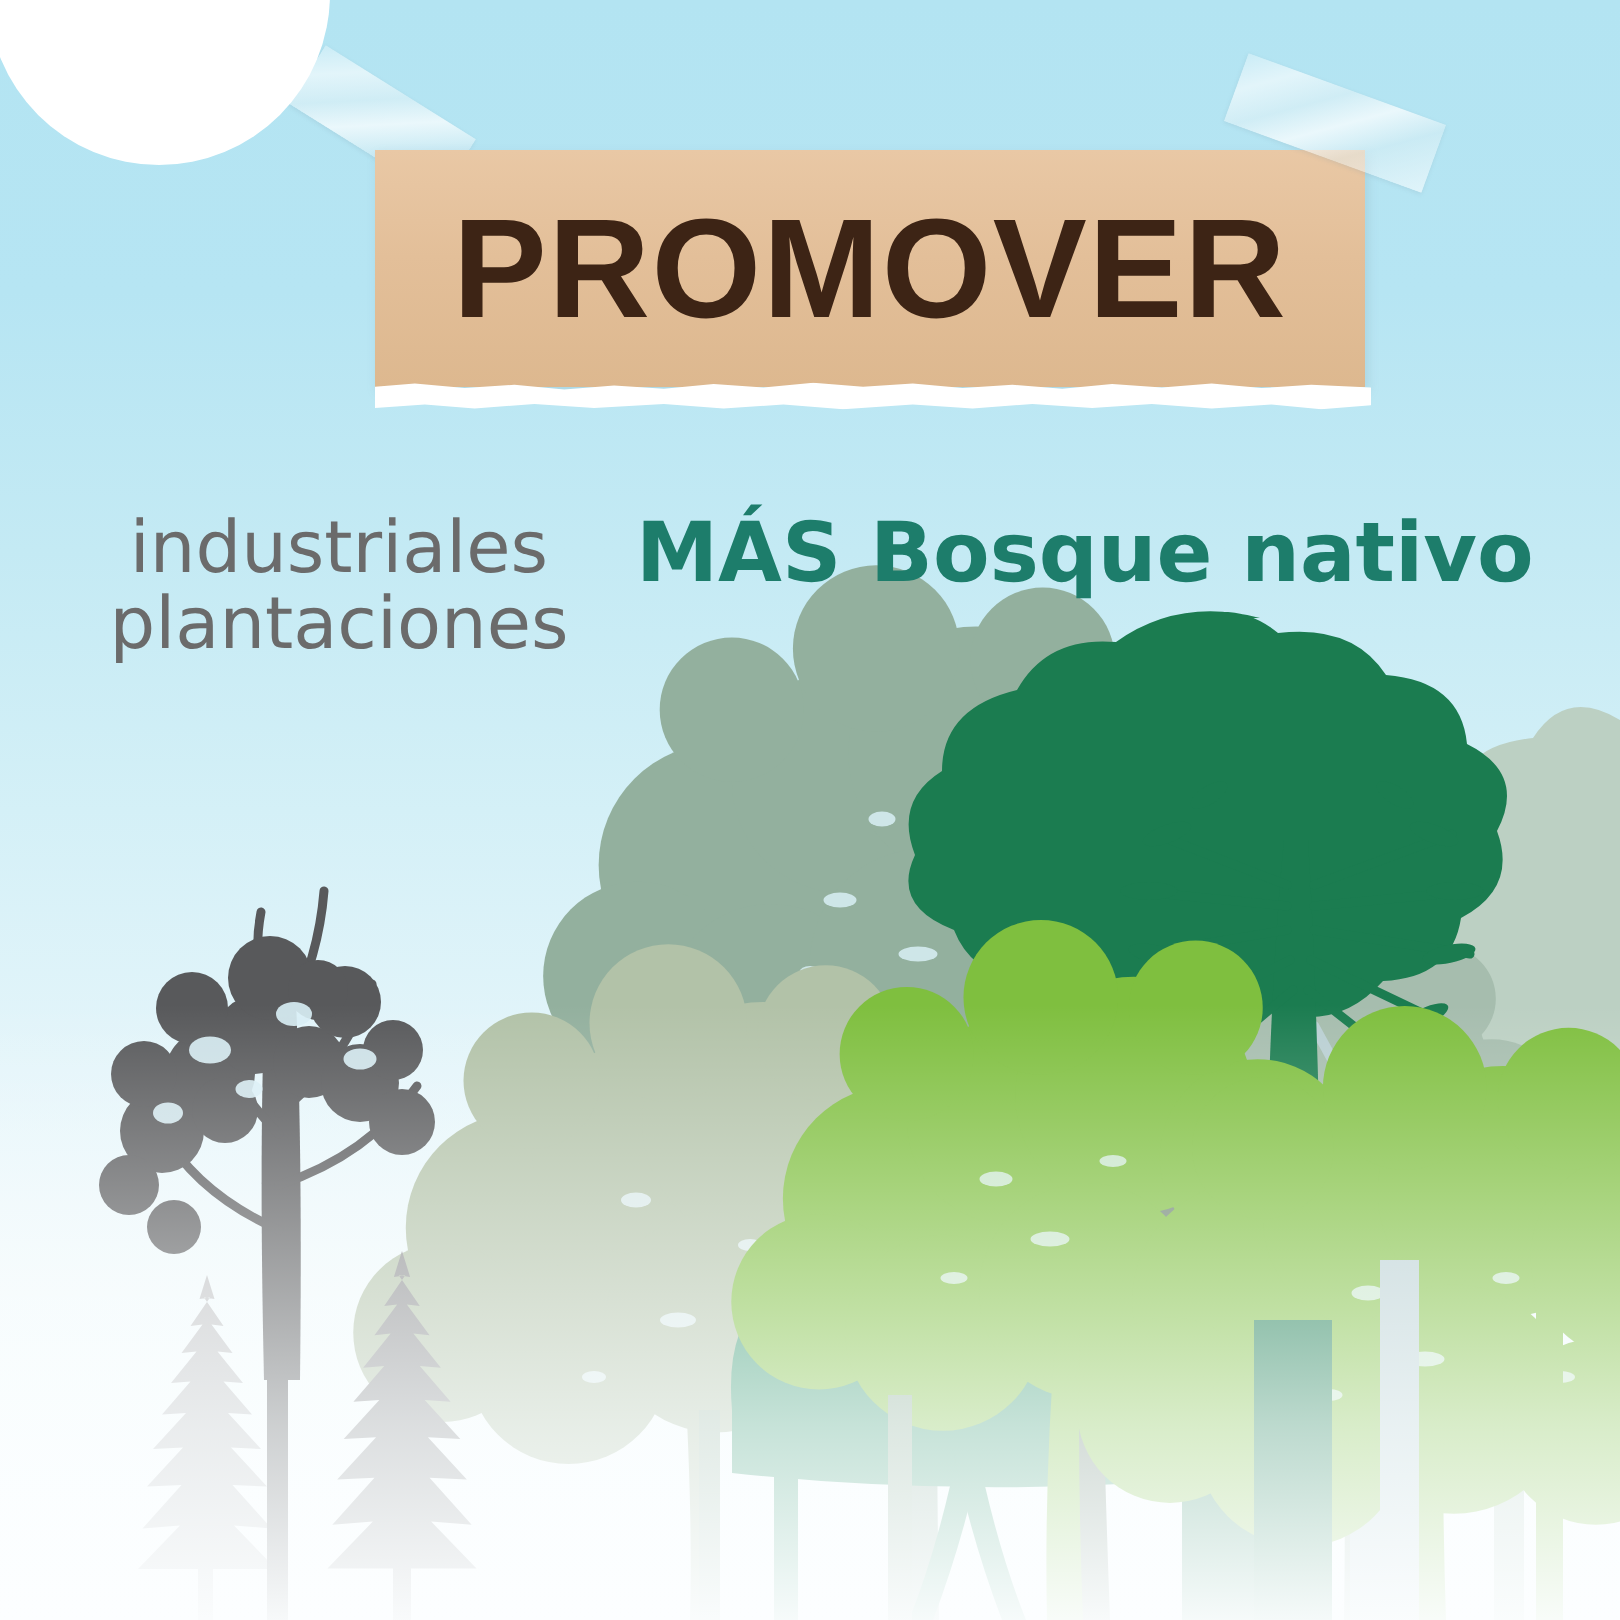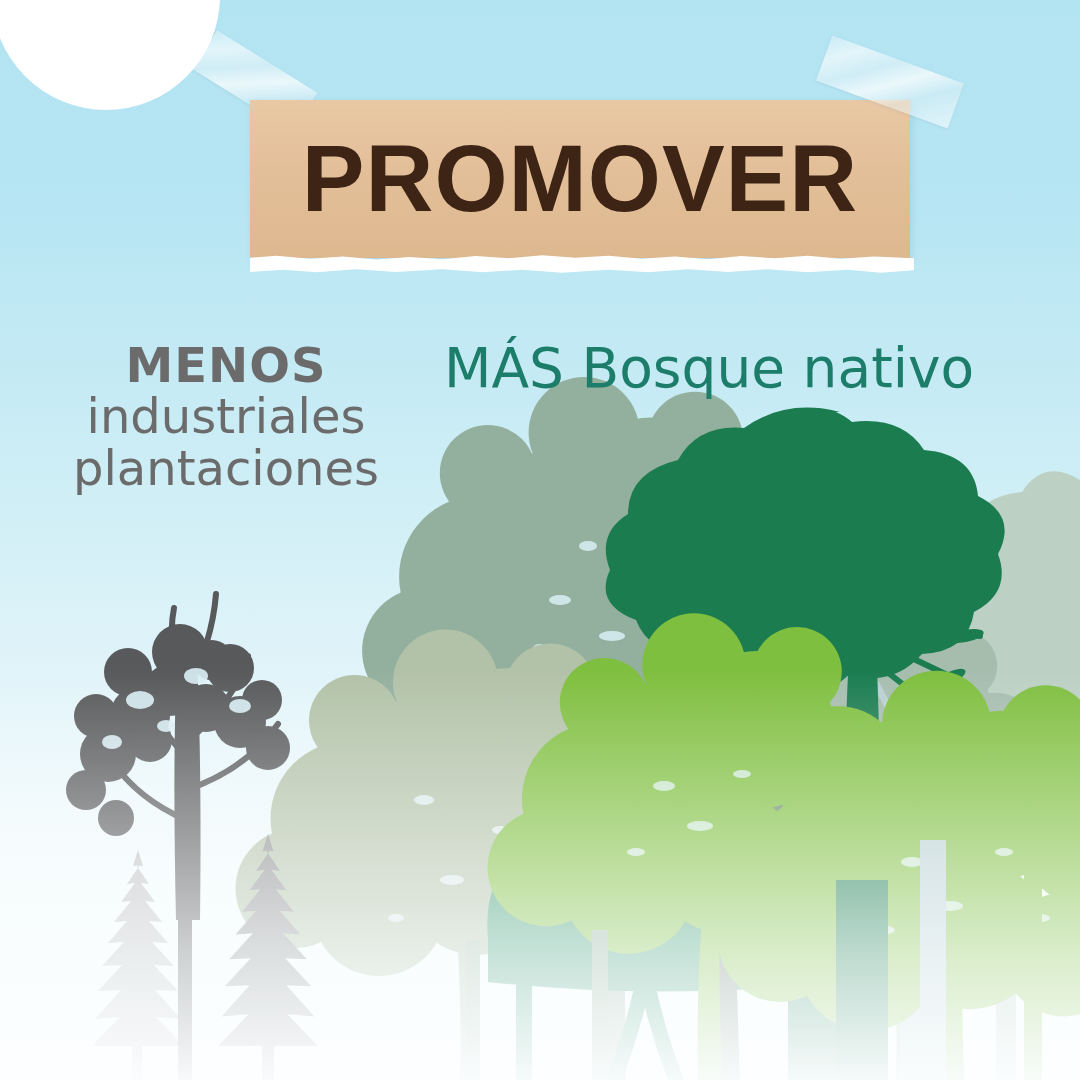--- a/index.html
+++ b/index.html
@@ -74,23 +74,23 @@
     position:absolute;left:26px;top:340px;width:400px;
     text-align:center;z-index:25;
     font-family:"DejaVu Sans", sans-serif;
     color:#6b6b6b;line-height:1.07;
   }
   #menos-block .l1{display:block;font-size:48px;font-weight:600;letter-spacing:1px;}
   #menos-block .l2{display:block;font-size:48px;font-weight:500;}
   #menos-block .l3{display:block;font-size:48px;font-weight:500;}
 
   #mas-block{
-    position:absolute;left:444px;top:336px;width:620px;z-index:25;
+    position:absolute;left:424px;top:336px;width:620px;z-index:25;
     font-family:"DejaVu Sans", sans-serif;
-    color:#1d7d6b;font-size:55px;font-weight:400;white-space:nowrap;
+    color:#1d7d6b;font-size:55px;font-weight:700;white-space:nowrap;
   }
 
   
   #forest{position:absolute;left:0;top:0;width:1080px;height:1080px;z-index:10;}
   #forest svg{display:block;width:1080px;height:1080px;}
 </style>
 </head>
 <body>
 
 <div id="poster">
@@ -381,21 +381,20 @@
   <div id="banner-wrap">
     <div id="tape-left" class="tape"></div>
     <div id="banner">
       <div id="banner-title">PROMOVER</div>
     </div>
     <div id="torn-strip"></div>
     <div id="tape-right" class="tape"></div>
   </div>
 
   <div id="menos-block">
-    <span class="l1">MENOS</span>
     <span class="l2">industriales</span>
     <span class="l3">plantaciones</span>
   </div>
 
   <div id="mas-block">MÁS Bosque nativo</div>
 
   <div id="logo-circle">
     
   </div>
 

